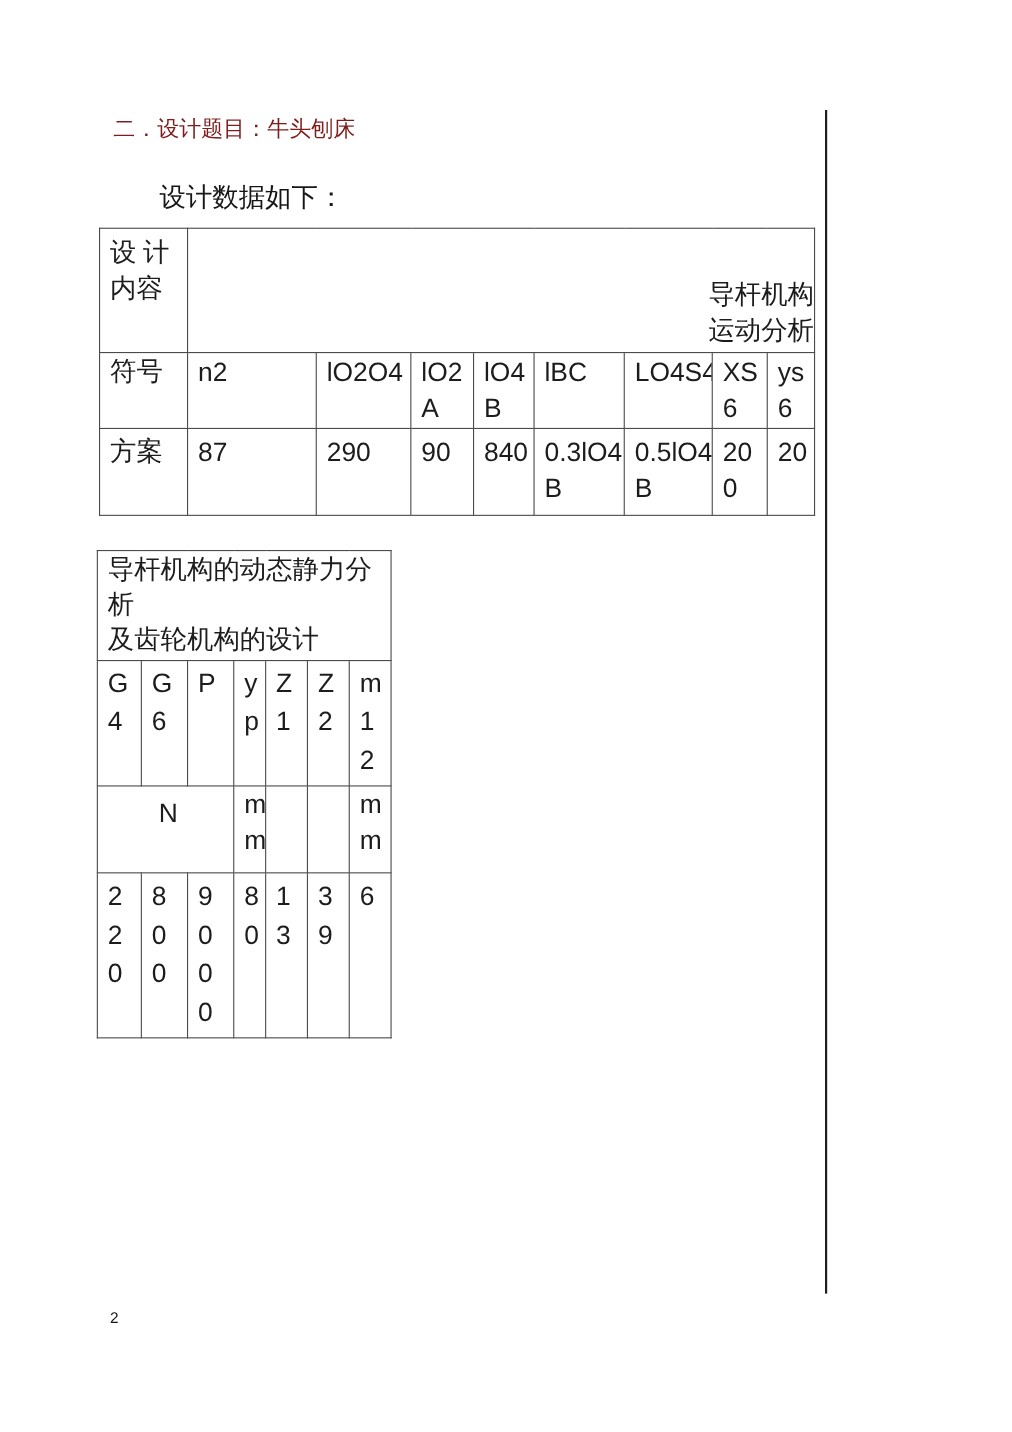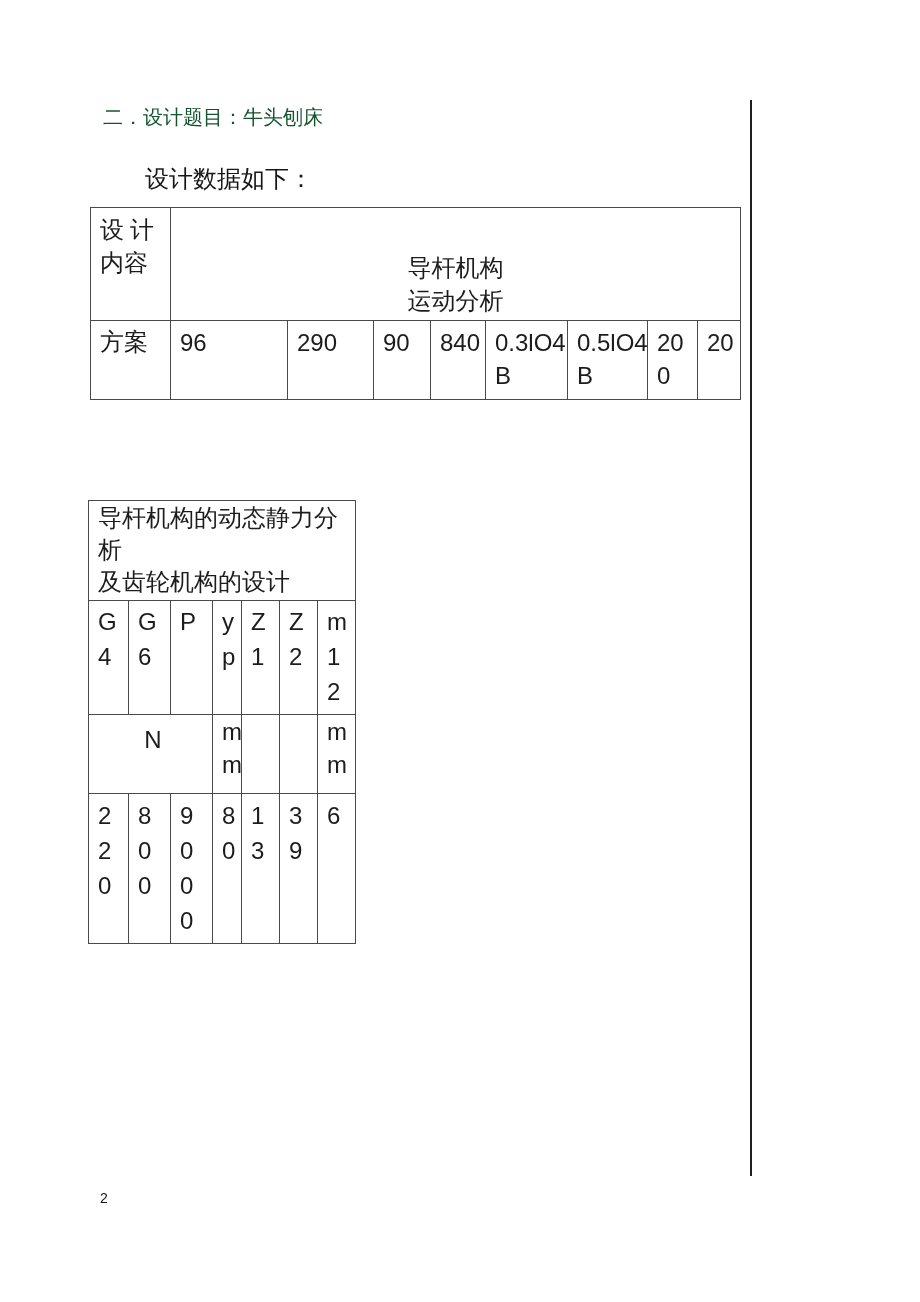--- a/index.html
+++ b/index.html
@@ -15,21 +15,21 @@
     font-family: "Liberation Sans", "DejaVu Sans", sans-serif;
     color: #1c1c1c;
     overflow: hidden;
   }
   .heading {
     position: absolute;
     left: 103px;
     top: 104px;
     font-family: "Liberation Serif", "DejaVu Serif", serif;
     font-size: 20px;
-    color: #14532d;
+    color: #7f1d1d;
     white-space: nowrap;
   }
   .subheading {
     position: absolute;
     left: 145px;
     top: 163px;
     font-family: "Liberation Serif", "DejaVu Serif", serif;
     font-size: 24px;
     color: #161616;
     white-space: nowrap;
@@ -75,21 +75,21 @@
     top: 207px;
     width: 650px;
   }
   #table1 .row-content  td { height: 106px; }
   #table1 .row-symbols  td { height: 67px;  padding-top: 1px; }
   #table1 .row-units    td { height: 40px;  padding-top: 2px; }
   #table1 .row-scheme   td { height: 73px;  padding-top: 5px; margin-top: 38px; }
   #table1 td.content-label { padding-top: 6px; }
   #table1 td.content-merged {
     vertical-align: bottom;
-    text-align: center;
+    text-align: right;
     padding: 0 0 2px 0;
   }
   #table1 td.units-merged {
     text-align: center;
     padding: 2px 125px 0 0;
   }
 
   
   #table2 {
     left: 88px;
@@ -128,23 +128,38 @@
         <col style="width:50px">
         <col style="width:43px">
     </colgroup>
     <tbody>
         <tr class="row-content">
       <td class="cjk content-label">设  计
 内容</td>
       <td class="cjk content-merged" colspan="8">导杆机构
 运动分析</td>
     </tr>
+    <tr class="row-symbols">
+      <td class="cjk">符号</td>
+      <td>n2</td>
+      <td>lO2O4</td>
+      <td>lO2
+A</td>
+      <td>lO4
+B</td>
+      <td>lBC</td>
+      <td>LO4S4</td>
+      <td>XS
+6</td>
+      <td>ys
+6</td>
+    </tr>
     <tr class="row-scheme">
       <td class="cjk">方案</td>
-      <td>96</td>
+      <td>87</td>
       <td>290</td>
       <td>90</td>
       <td>840</td>
       <td>0.3lO4
 B</td>
       <td>0.5lO4
 B</td>
       <td>20
 0</td>
       <td>20</td>

